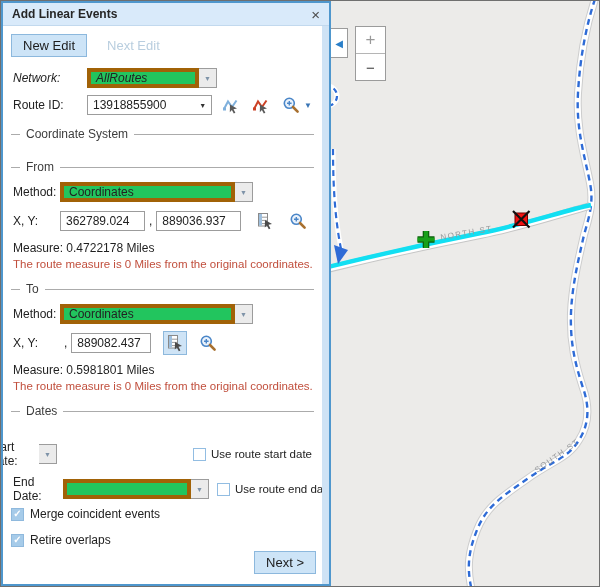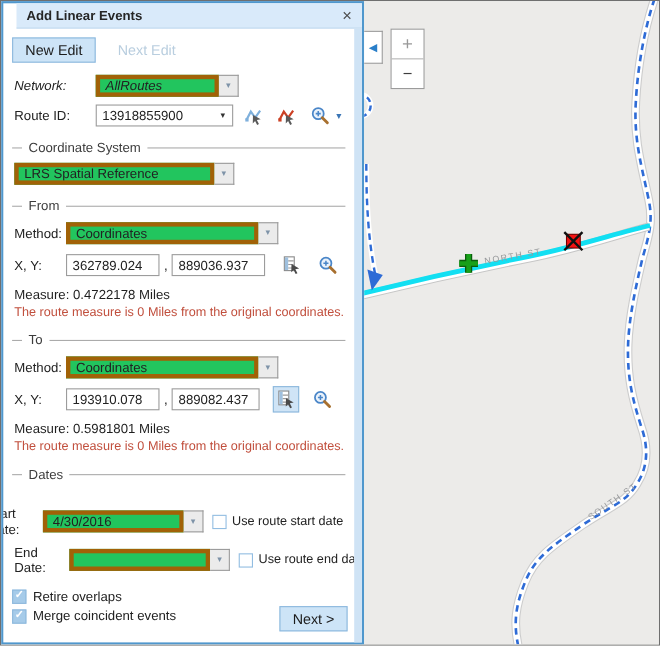--- a/index.html
+++ b/index.html
@@ -1,20 +1,20 @@
 <!DOCTYPE html>
 <html><head>
 <meta charset="utf-8">
 <style>
   html,body{margin:0;padding:0;background:#fff;}
   .screen{position:relative;width:600px;height:587px;box-sizing:border-box;border:1px solid #6f6f6f;
           font-family:"Liberation Sans",sans-serif;background:#ecebe9;overflow:hidden;}
   
   .panel{position:absolute;left:0;top:0;width:330px;height:585px;background:#fff;
-         border:2px solid #4f97cd;box-sizing:border-box;padding-left:12px;}
+         border:2px solid #4f97cd;box-sizing:border-box;}
   .panel-header{height:22px;background:#d9eafa;display:flex;align-items:center;
                 justify-content:space-between;padding:0 9px;border-bottom:1px solid #c2d9ee;}
   .panel-title{font-size:12px;font-weight:bold;color:#262626;}
   .close{font-size:15px;color:#4d4d4d;line-height:1;cursor:pointer;}
   .scroll-strip{position:absolute;top:23px;right:0;bottom:0;width:7px;background:#cfe3f5;}
   .pbody{position:absolute;left:0;right:7px;top:23px;bottom:0;font-size:12px;color:#222;overflow:hidden;}
   .btn-row{display:flex;gap:8px;margin:8px 0 0 8px;}
   .btn{font-size:13px;padding:3px 11px;background:#cde4f7;border:1px solid #8cb8dd;color:#1c1c1c;cursor:pointer;}
   .btn.disabled{background:transparent;border-color:transparent;color:#b9cedf;}
   .row{display:flex;align-items:center;margin:7px 10px 0;}
@@ -117,24 +117,20 @@
         </span>
         <span class="caret-small">▼</span>
       </div>
 
       <div class="section">
         <span>Coordinate System</span>
       </div>
 
 
       <div class="row">
-        <span class="combo" style="width:200px;">
-          <span class="val">LRS Spatial Reference</span>
-          <span class="arrowbtn"></span>
-        </span>
       </div>
 
       <div class="section">
         <span>From</span>
       </div>
 
       <div class="row" style="margin-top:8px;">
         <span class="lbl w47">Method:</span>
         <span class="combo" style="width:193px;">
           <span class="val">Coordinates</span>
@@ -176,21 +172,20 @@
       <div class="row" style="margin-top:8px;">
         <span class="lbl w47">Method:</span>
         <span class="combo" style="width:193px;">
           <span class="val">Coordinates</span>
           <span class="arrowbtn"></span>
         </span>
       </div>
 
       <div class="row">
         <span class="lbl w47">X, Y:</span>
-        <span class="valbox" style="width:85px;">193910.078</span>
         <span style="margin:0 4px;">,</span>
         <span class="valbox" style="width:80px;">889082.437</span>
         <span class="icon-box active" style="margin-left:12px;">
           <svg width="18" height="18" viewBox="0 0 18 18">
             <rect x="2.5" y="1.5" width="9" height="12.5" fill="#fff" stroke="#8a8a8a"></rect>
             <rect x="3" y="2" width="3" height="11.5" fill="#9fc0de"></rect>
             <line x1="6" y1="5.2" x2="11" y2="5.2" stroke="#9a9a9a"></line>
             <line x1="6" y1="8.4" x2="11" y2="8.4" stroke="#9a9a9a"></line>
             <line x1="6" y1="11.6" x2="11" y2="11.6" stroke="#9a9a9a"></line>
             <polygon points="9,8 16,12 12.5,12.7 14.4,16.4 12.8,17.2 10.9,13.5 8.8,15.6" fill="#4a4a4a"></polygon>
@@ -208,44 +203,43 @@
       <div class="measure">Measure: 0.5981801 Miles</div>
       <div class="warning">The route measure is 0 Miles from the original coordinates.</div>
 
       <div class="section">
         <span>Dates</span>
       </div>
 
       <div class="row" style="margin-top:22px;justify-content:flex-end;">
         <span class="lbl w50">Start Date:</span>
         <span class="combo" style="width:146px;">
-          <span class="val">4/30/2016</span>
           <span class="arrowbtn"></span>
         </span>
         <span class="cb" style="margin-left:8px;"></span>
         <span class="dates-lbl">Use route start date</span>
       </div>
 
       <div class="row">
         <span class="lbl w50">End Date:</span>
         <span class="combo" style="width:146px;">
           <span class="val"></span>
           <span class="arrowbtn"></span>
         </span>
         <span class="cb" style="margin-left:8px;"></span>
         <span class="dates-lbl">Use route end date</span>
       </div>
 
+      <div class="opt">
+        <span class="cb on"></span>
+        <span class="cb-lbl">Merge coincident events</span>
+      </div>
       <div class="opt" style="margin-top:12px;">
         <span class="cb on"></span>
         <span class="cb-lbl">Retire overlaps</span>
-      </div>
-      <div class="opt">
-        <span class="cb on"></span>
-        <span class="cb-lbl">Merge coincident events</span>
       </div>
 
       <button class="btn next-btn">Next &gt;</button>
     </div>
     <div class="scroll-strip"></div>
   </div>
 
   <div class="map">
     <svg class="canvas" width="269" height="585" viewBox="0 0 269 585">
 

